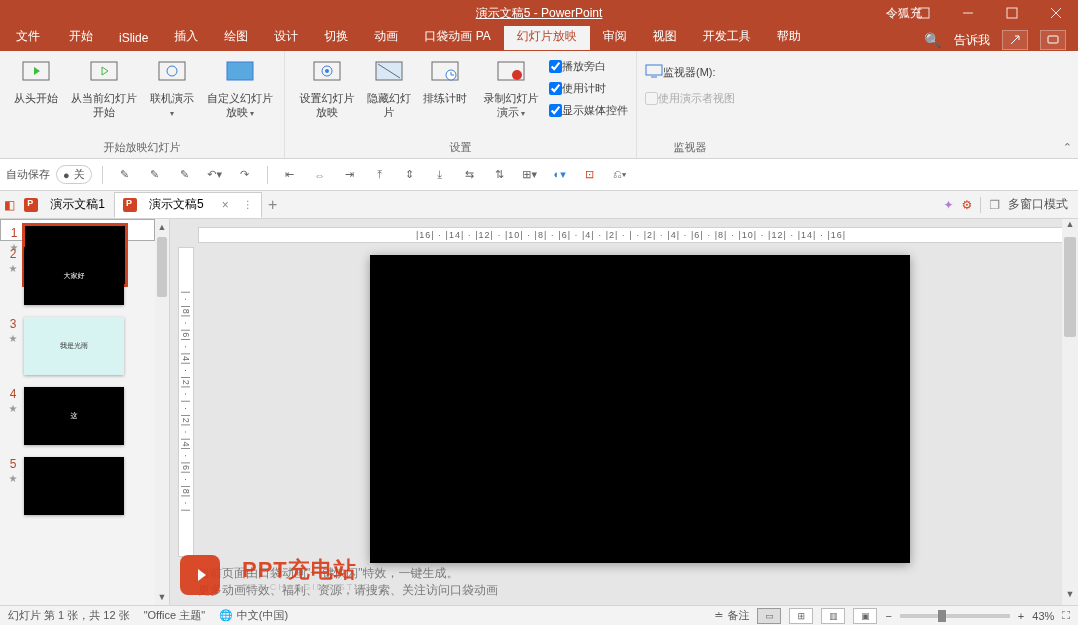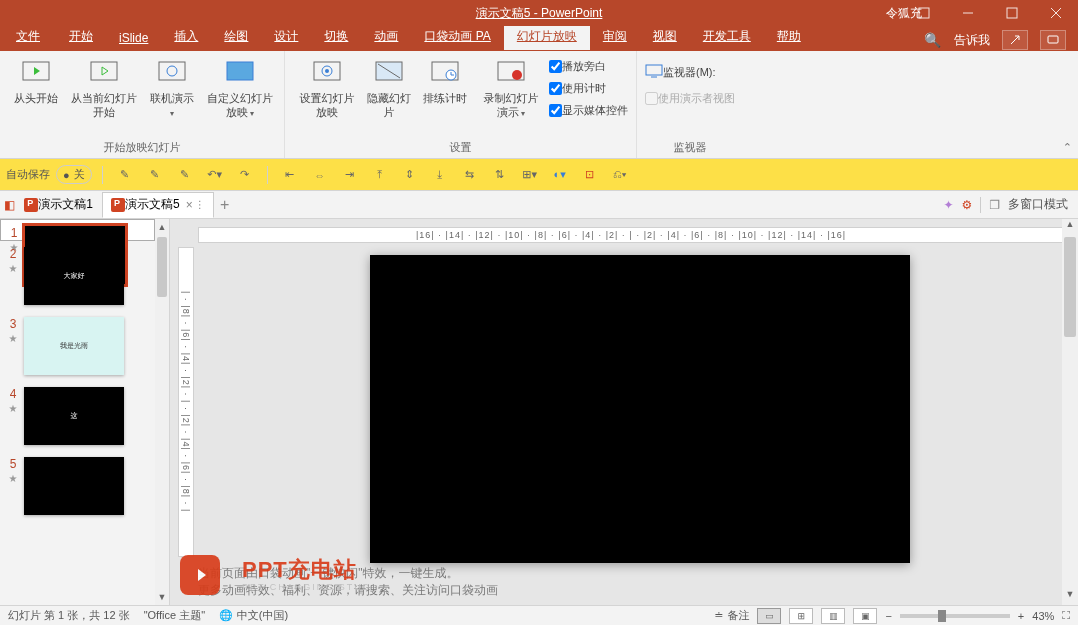--- a/index.html
+++ b/index.html
@@ -5,47 +5,47 @@
 * { margin:0; padding:0; box-sizing:border-box; font-family:"Microsoft YaHei","Segoe UI",sans-serif; user-select:none; }
 body { width:1078px; height:625px; background:#e6e6e6; overflow:hidden; position:relative; }
 
 .titlebar { height:26px; background:#b7472a; color:#fff; display:flex; align-items:center; font-size:12px; position:relative; }
 .titlebar .title { position:absolute; left:50%; transform:translateX(-50%);text-decoration:underline; }
 .titlebar .user { position:absolute; right:156px; }
 .titlebar .winbtns { position:absolute; right:0; display:flex; }
 .titlebar .winbtn { width:44px; height:26px; display:flex; align-items:center; justify-content:center; opacity:.85; }
 
 .ribbon-tabs { height:25px; background:#b7472a; display:flex; align-items:flex-end; padding:0 6px; gap:0; border-bottom:1px solid #b7472a; }
-.ribbon-tabs .tab { color:#fff; font-size:12px; padding:5px 13px; cursor:pointer;text-decoration:underline; }
+.ribbon-tabs .tab { color:#fff; font-size:12px; padding:5px 13px; cursor:pointer; }
 .ribbon-tabs .tab.active { background:#f3f3f3; color:#b7472a; }
 .ribbon-tabs .tab.file { padding-left:10px; padding-right:16px; }
 .ribbon-tabs .right { margin-left:auto; display:flex; align-items:center; gap:12px; padding-right:6px; }
 .ribbon-tabs .right span { color:#fff; font-size:12px; }
 .ribbon-tabs .smallbtn { width:26px; height:20px; background:rgba(255,255,255,.1); border:1px solid rgba(255,255,255,.3); display:flex; align-items:center; justify-content:center; }
 
 .ribbon { height:108px; background:#f3f3f3; border-bottom:1px solid #d4d4d4; display:flex; position:relative; }
 .group { border-right:1px solid #e0e0e0; padding:4px 8px 0; display:flex; flex-direction:column; align-items:center; }
 .group-items { display:flex; gap:4px; height:84px; align-items:flex-start; }
 .group-label { font-size:11px; color:#666; margin-top:auto; padding-bottom:3px; }
 .bigbtn { display:flex; flex-direction:column; align-items:center; width:64px; padding:2px; cursor:pointer; }
 .bigbtn .icon { width:32px; height:32px; display:flex; align-items:center; justify-content:center; margin-bottom:2px; }
 .bigbtn .lbl { font-size:11px; color:#444; text-align:center; line-height:1.3; }
 .bigbtn .caret { font-size:8px; color:#666; }
 .chkrow { display:flex; align-items:center; gap:0; font-size:11px; color:#444; height:22px; }
 .chkrow input { width:13px; height:13px; }
 .sel { height:22px; font-size:11px; border:1px solid #ababab; background:#fff; padding:0 4px; min-width:130px; }
 .ribbon .collapse { position:absolute; bottom:4px; right:6px; font-size:11px; color:#777; cursor:pointer; }
 
-.qat { height:32px; background:#fde047; border-bottom:1px solid #d4d4d4; display:flex; align-items:center; padding:0 6px; gap:6px; font-size:11px; color:#555; }
+.qat { height:32px; background:#ffffff; border-bottom:1px solid #d4d4d4; display:flex; align-items:center; padding:0 6px; gap:6px; font-size:11px; color:#555; }
 .qat .toggle { display:flex; align-items:center; gap:4px; border:1px solid #ccc; border-radius:10px; padding:1px 6px; }
 .qat .sep { width:1px; height:18px; background:#d0d0d0; margin:0 4px; }
 .qat .qbtn { width:24px; height:24px; display:flex; align-items:center; justify-content:center; color:#666; cursor:pointer; }
 
 .doctabs { height:28px; background:#f3f3f3; border-bottom:1px solid #d4d4d4; display:flex; align-items:center; padding-left:4px; font-size:12px; }
-.doctab { display:flex; align-items:center; gap:0; padding:0 8px; height:26px; border:1px solid transparent; }
+.doctab { display:flex; align-items:center; gap:12px; padding:0 8px; height:26px; border:1px solid transparent; }
 .doctab.active { background:#fff; border:1px solid #ccc; border-bottom-color:#fff; }
 .doctab .pp { width:14px; height:14px; background:#d04423; border-radius:2px; display:inline-block; position:relative; }
 .doctab .pp::after { content:"P"; color:#fff; font-size:9px; font-weight:bold; position:absolute; left:3px; top:0; }
 .doctab .close { font-size:12px; color:#888; margin-left:6px; }
 .doctab .menu { font-size:10px; color:#888; margin-left:2px; }
 .doctabs .add { width:22px; text-align:center; color:#888; font-size:16px; cursor:pointer; }
 .doctabs .right { margin-left:auto; display:flex; align-items:center; gap:8px; padding-right:10px; font-size:12px; color:#555; }
 .doctabs .right .icon { color:#888; }
 
 .workspace { position:absolute; top:219px; bottom:20px; left:0; right:0; display:flex; background:#e6e6e6; }

